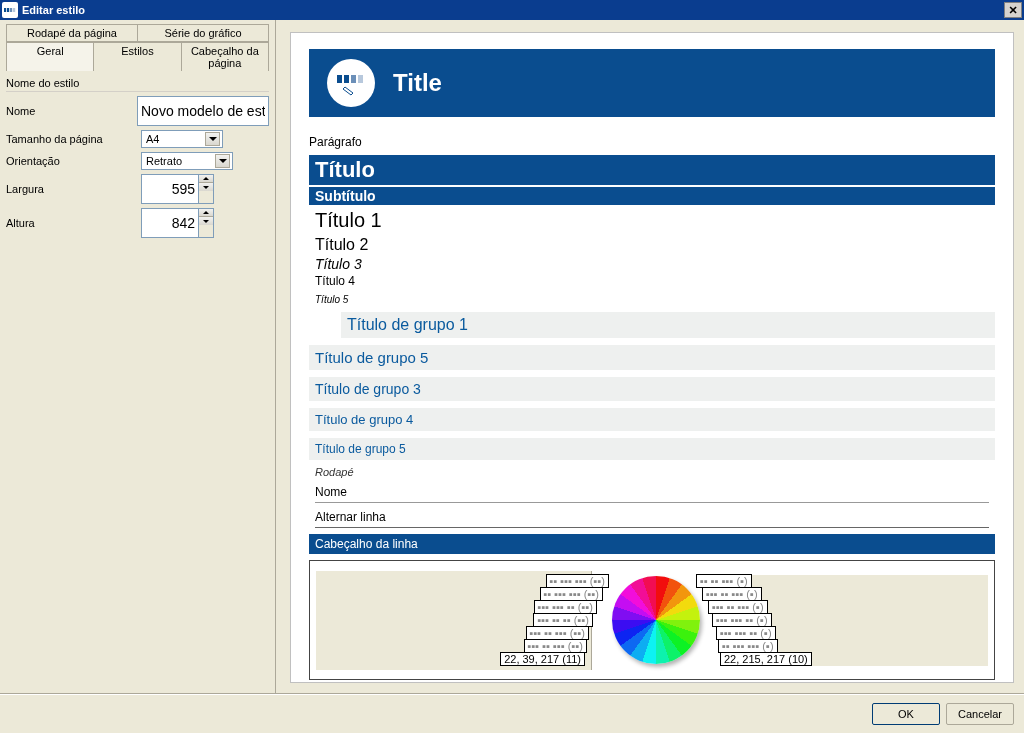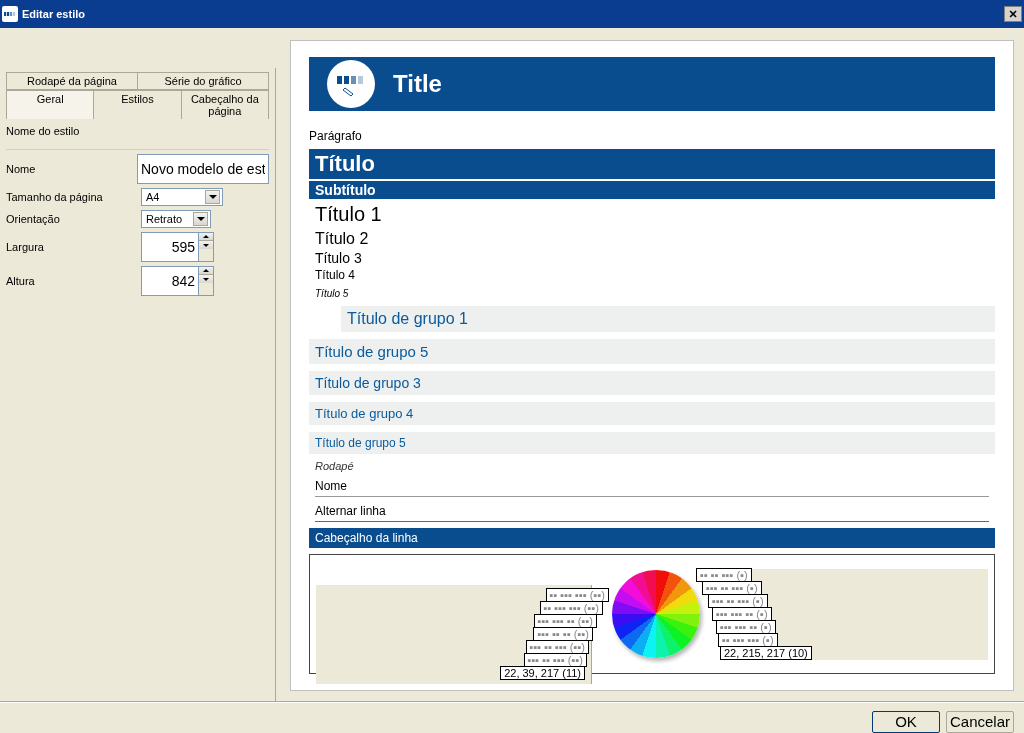--- a/index.html
+++ b/index.html
@@ -1,82 +1,82 @@
 <!DOCTYPE html>
 <html><head>
 <meta charset="utf-8">
 <style>
 * { box-sizing: border-box; margin: 0; padding: 0; font-family: Tahoma, Arial, sans-serif; font-size: 11px; }
 body { background: #ece9d8; width: 1024px; height: 733px; overflow: hidden; }
 
 
-.titlebar { background: linear-gradient(to bottom, #0a3d8f, #0a3d8f); height: 28px; display: flex; align-items: center; padding: 0 2px; color: #fff; }
+.titlebar { background: linear-gradient(to bottom, #0a3d8f, #0a3d8f); height: 20px; display: flex; align-items: center; padding: 0 2px; color: #fff; }
 .titlebar .icon { width: 16px; height: 16px; background: #fff; border-radius: 2px; margin-right: 4px; display:flex;align-items:center;justify-content:center;}
 .titlebar .icon svg{width:12px;height:8px;}
 .titlebar .title { font-weight: bold; flex: 1; }
 .titlebar .closebtn { width: 18px; height: 16px; background: #d6d3ce; border: 1px solid #808080; color: #000; display:flex;align-items:center;justify-content:center; font-family: Arial; font-weight:bold; }
 
 
 .main { display: flex; height: 674px; border-bottom: 1px solid #aca899; }
-.left { width: 276px; background: #ece9d8; border-right: 1px solid #aca899; padding: 4px 6px; margin-top: 40px; }
+.left { width: 276px; background: #ece9d8; border-right: 1px solid #aca899; padding: 4px 6px; }
 .right { flex: 1; background: #ece9d8; display:flex; }
 
 
 .tabrow { display: flex; }
 .tab { flex:1; border: 1px solid #aca899; border-bottom: none; background: #ece9d8; text-align: center; padding: 2px 4px; font-size:11px; cursor:default;}
 .tab + .tab { border-left: none; }
 .tab.active { background:#f5f3ea; position:relative; }
 
 .tabrow2 .tab { border-top:1px solid #aca899;}
 .tabrow.toprow .tab{border-bottom:1px solid #aca899;}
 
 
-.section-label { font-size:11px; margin:6px 0 4px 0; display:block; border-bottom:1px solid #d4d0c8; padding-bottom:12px;}
+.section-label { font-size:11px; margin:6px 0 4px 0; display:block; border-bottom:1px solid #d4d0c8; padding-bottom:2px;}
 .formrow { display:flex; align-items:center; margin:4px 0;}
 .formrow label { width: 135px; font-size:11px;}
 .formrow input[type=text]{ border:1px solid #7f9db9; height:26px; padding:14px 3px; font-size:14px; background:#fff;}
 .select { border:1px solid #7f9db9; background:#fff; height:18px; display:flex; align-items:center; padding:0 2px 0 4px; font-size:11px;}
 .select .arrow{ margin-left:auto; width:15px; height:14px; background:linear-gradient(#f2f2f0,#d9d7cf); border:1px solid #aca899; display:flex;align-items:center;justify-content:center;}
 .select .arrow::after{content:"";border-left:4px solid transparent;border-right:4px solid transparent;border-top:4px solid #000;}
 .spinner{display:flex;}
 .spinner input{width:58px;text-align:right;border:1px solid #7f9db9;height:18px;padding:1px 3px;font-size:11px;}
 .spinner .spbtns{display:flex;flex-direction:column;border:1px solid #7f9db9;border-left:none;}
 .spinner .spbtns div{width:14px;height:8px;background:linear-gradient(#f2f2f0,#d9d7cf);border-bottom:1px solid #aca899;display:flex;align-items:center;justify-content:center;}
 .spinner .spbtns div:last-child{border-bottom:none;}
 .spinner .spbtns div::after{content:"";border-left:3px solid transparent;border-right:3px solid transparent;}
 .spinner .spbtns div.up::after{border-bottom:3px solid #000;}
 .spinner .spbtns div.down::after{border-top:3px solid #000;}
 
 
 .preview-wrap{flex:1; margin:12px 10px 10px 14px; background:#fff; border:1px solid #c0c0c0; overflow:auto; padding:16px 18px 12px 18px;}
-.header-band{background:#0a4d8f; color:#fff; display:flex; align-items:center; padding:10px 18px; height:54px;}
+.header-band{background:#0a4d8f; color:#fff; display:flex; align-items:center; padding:10px 18px; height:68px;}
 .header-badge{width:48px;height:48px;border-radius:50%;background:#fff;display:flex;align-items:center;justify-content:center;margin-right:18px;position:relative;}
 .header-badge svg{width:40px;height:40px;}
 .header-title{font-size:24px;font-weight:bold;color:#fff;}
 
 .pv{margin-top:18px;}
 .pv-par{font-size:12px;color:#000;margin:6px 0;}
 .pv-title1{background:#0a4d8f;color:#fff;font-size:22px;font-weight:bold;padding:2px 6px;margin-top:4px;}
 .pv-subtitle{background:#0a4d8f;color:#fff;font-size:14px;font-weight:bold;padding:1px 6px;margin-top:2px;}
 .pv-h1{font-size:20px;color:#000;margin:4px 6px;}
 .pv-h2{font-size:16px;color:#000;margin:2px 6px;}
-.pv-h3{font-size:14px;color:#000;margin:2px 6px;}
+.pv-h3{font-size:14px;color:#000;margin:2px 6px;font-style:italic;}
 .pv-h4{font-size:12px;color:#000;margin:2px 6px;}
 .pv-h5{font-size:10px;color:#000;margin:6px 6px;font-style:italic;}
 .pv-gt{background:#eef0ef;color:#0a5a9e;padding:4px 6px;margin-top:6px;border-top:1px solid #fff;}
 .pv-gt1{font-size:16px;margin-left:32px;} .pv-gt2{font-size:15px;} .pv-gt3{font-size:14px;} .pv-gt4{font-size:13px;} .pv-gt5{font-size:12px;}
 .pv-footer{font-style:italic;font-size:11px;margin:6px 6px 2px 6px;color:#333;}
 .pv-line{font-size:12px;margin:4px 6px;border-bottom:1px solid #999;padding:3px 0;}
 .pv-rowhead{background:#0a4d8f;color:#fff;font-size:12px;padding:3px 6px;margin-top:6px;}
 
 .chartbox{border:1px solid #444;margin:6px 0 0 0;padding:10px 6px;display:flex;justify-content:center;align-items:center;position:relative;height:120px;}
 
 
 .footer{height:38px;display:flex;align-items:center;justify-content:flex-end;padding:0 10px;background:#ece9d8;border-top:1px solid #fff;}
-.footer button{width:68px;height:22px;margin-left:6px;background:#ece9d8;border:1px solid #aca899;border-radius:2px;font-size:15px;}
+.footer button{width:68px;height:22px;margin-left:6px;background:#ece9d8;border:1px solid #aca899;border-radius:2px;font-size:11px;}
 .footer button:first-child{border:1px solid #003c74;}
 
 
 .pie{width:88px;height:88px;border-radius:50%;position:relative;box-shadow:2px 3px 4px rgba(0,0,0,0.3);}
 .legendstack{display:flex;flex-direction:column;gap:0;font-size:10px;}
 .legendstack .lg{border:1px solid #000;background:#fff;padding:0 3px;white-space:nowrap;margin-top:-1px;}
 .legendstack.left{align-items:flex-end;margin-right:20px;}
 .legendstack.right{align-items:flex-start;margin-left:20px;}
 .legendstack.left .lg{transform:translateX(var(--sx,0));}
 .legendstack.right .lg{transform:translateX(var(--sx,0));}
@@ -120,21 +120,21 @@
     <div class="formrow">
       <label>Tamanho da página</label>
       <div class="select" style="width:82px">
         <span>A4</span>
         <div class="arrow"></div>
       </div>
     </div>
 
     <div class="formrow">
       <label>Orientação</label>
-      <div class="select" style="width:70px">
+      <div class="select" style="width:92px">
         <span>Retrato</span>
         <div class="arrow"></div>
       </div>
     </div>
 
     <div class="formrow">
       <label>Largura</label>
       <div class="spinner">
         <input type="text" value="595" style="">
         <div class="spbtns">

